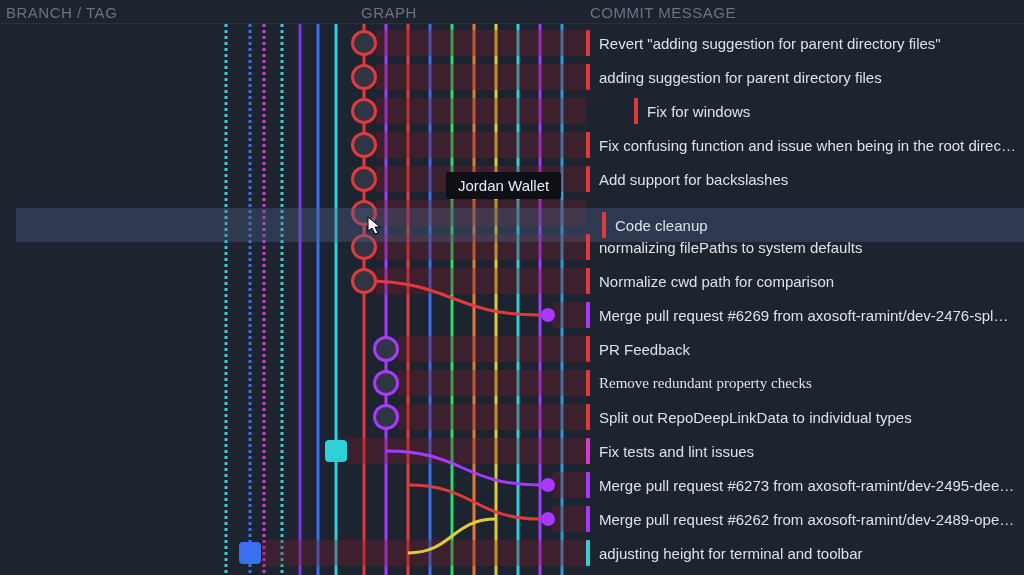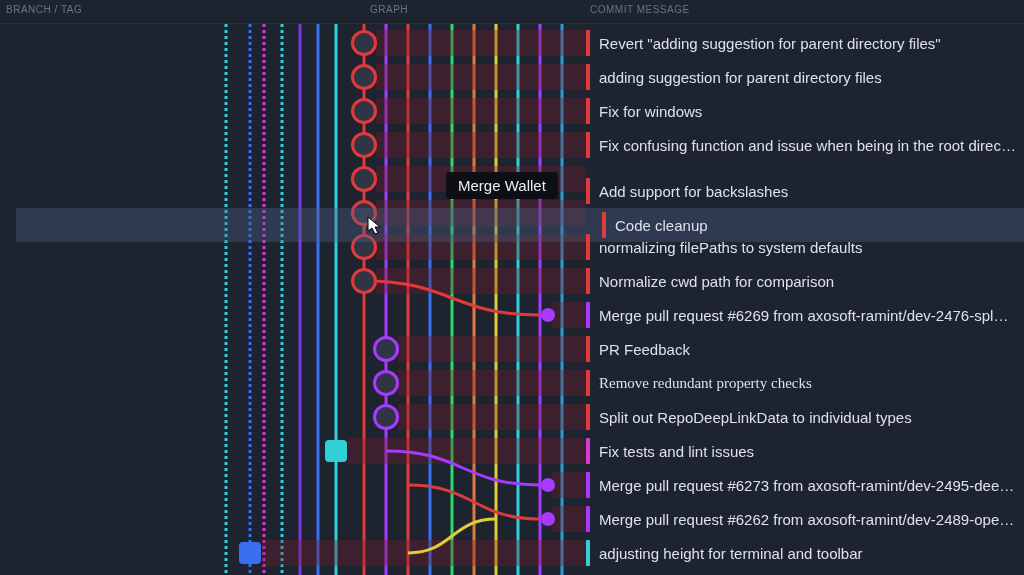--- a/index.html
+++ b/index.html
@@ -9,21 +9,21 @@
       color: #c8cdd6;
       width: 1024px;
       height: 575px;
       overflow: hidden;
       font-size: 14px;
     }
     .header {
       display: flex;
       height: 24px;
       border-bottom: 1px solid #2a3040;
-      font-size: 10px;
+      font-size: 15px;
       color: #6a7385;
       letter-spacing: 0.5px;
     }
     .header-branch { width: 186px; padding-left: 6px; padding-top: 4px; }
     .header-graph { width: 404px; padding-left: 2px; padding-top: 4px; text-align: center; }
     .header-message { flex: 1; padding-top: 4px; }
     .body-area { position: relative; height: 551px; }
     .graph-layer {
       position: absolute;
       left: 186px;
@@ -166,29 +166,29 @@
   </div>
   <div class="rows-layer" id="rows">
       <div class="row" style="top: 2px;">
         <div class="accent-bar" style="background: rgb(224, 58, 58);"></div>
         <div class="msg">Revert "adding suggestion for parent directory files"</div>
       </div>
       <div class="row" style="top: 36px;">
         <div class="accent-bar" style="background: rgb(224, 58, 58);"></div>
         <div class="msg">adding suggestion for parent directory files</div>
       </div>
-      <div class="row" style="top: 70px;">
+      <div class="row" style="top: 70px; margin-left: 48px;">
         <div class="accent-bar" style="background: rgb(224, 58, 58);"></div>
         <div class="msg">Fix for windows</div>
       </div>
       <div class="row" style="top: 104px;">
         <div class="accent-bar" style="background: rgb(224, 58, 58);"></div>
         <div class="msg">Fix confusing function and issue when being in the root directory</div>
       </div>
-      <div class="row" style="top: 150px;">
+      <div class="row" style="top: 138px;">
         <div class="accent-bar" style="background: rgb(224, 58, 58);"></div>
         <div class="msg">Add support for backslashes</div>
       </div>
       <div class="row hovered" style="top: 184px; margin-left: 16px;">
         <div class="accent-bar" style="background: rgb(224, 58, 58);"></div>
         <div class="msg">Code cleanup</div>
       </div>
       <div class="row" style="top: 206px;">
         <div class="accent-bar" style="background: rgb(224, 58, 58);"></div>
         <div class="msg">normalizing filePaths to system defaults</div>
@@ -225,19 +225,19 @@
         <div class="accent-bar" style="background: rgb(168, 58, 255);"></div>
         <div class="msg">Merge pull request #6262 from axosoft-ramint/dev-2489-open-repo</div>
       </div>
       <div class="row" style="top: 512px;">
         <div class="accent-bar" style="background: rgb(47, 208, 216);"></div>
         <div class="msg">adjusting height for terminal and toolbar</div>
       </div>
     </div>
 
   <div class="tooltip" style="left: 446px; top: 148px;">
-    <span>Merge Wallet</span>
+    <span>Jordan Wallet</span>
   </div>
 
   <svg class="cursor" style="left: 367px; top: 192px;" viewBox="0 0 16 20">
     <path d="M1 1 L1 15 L5 12 L8 18 L11 17 L8 11 L13 11 Z" fill="#fff" stroke="#000" stroke-width="1"></path>
   </svg>
 </div>
 
 </body></html>

